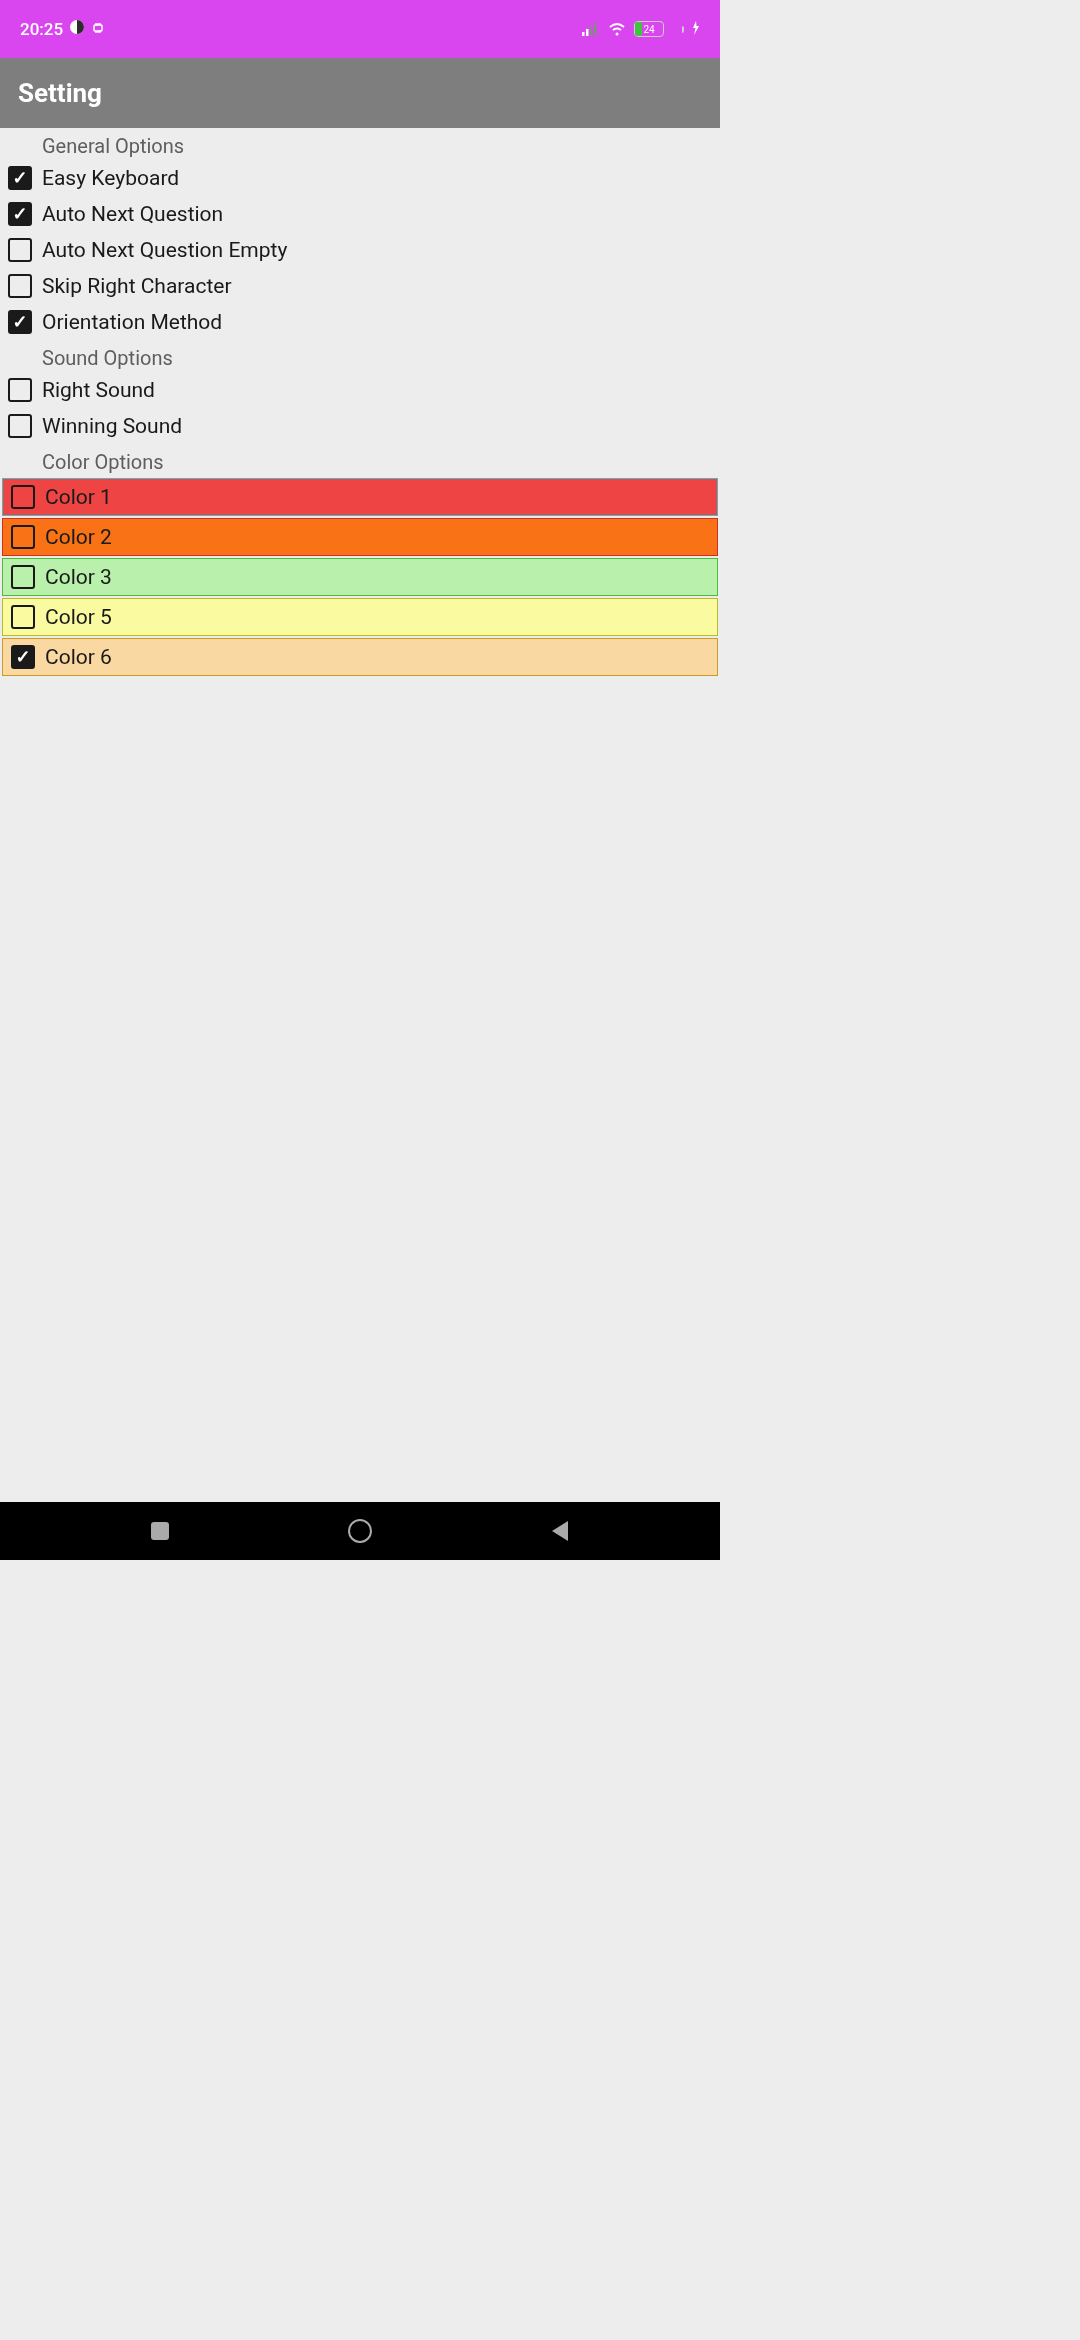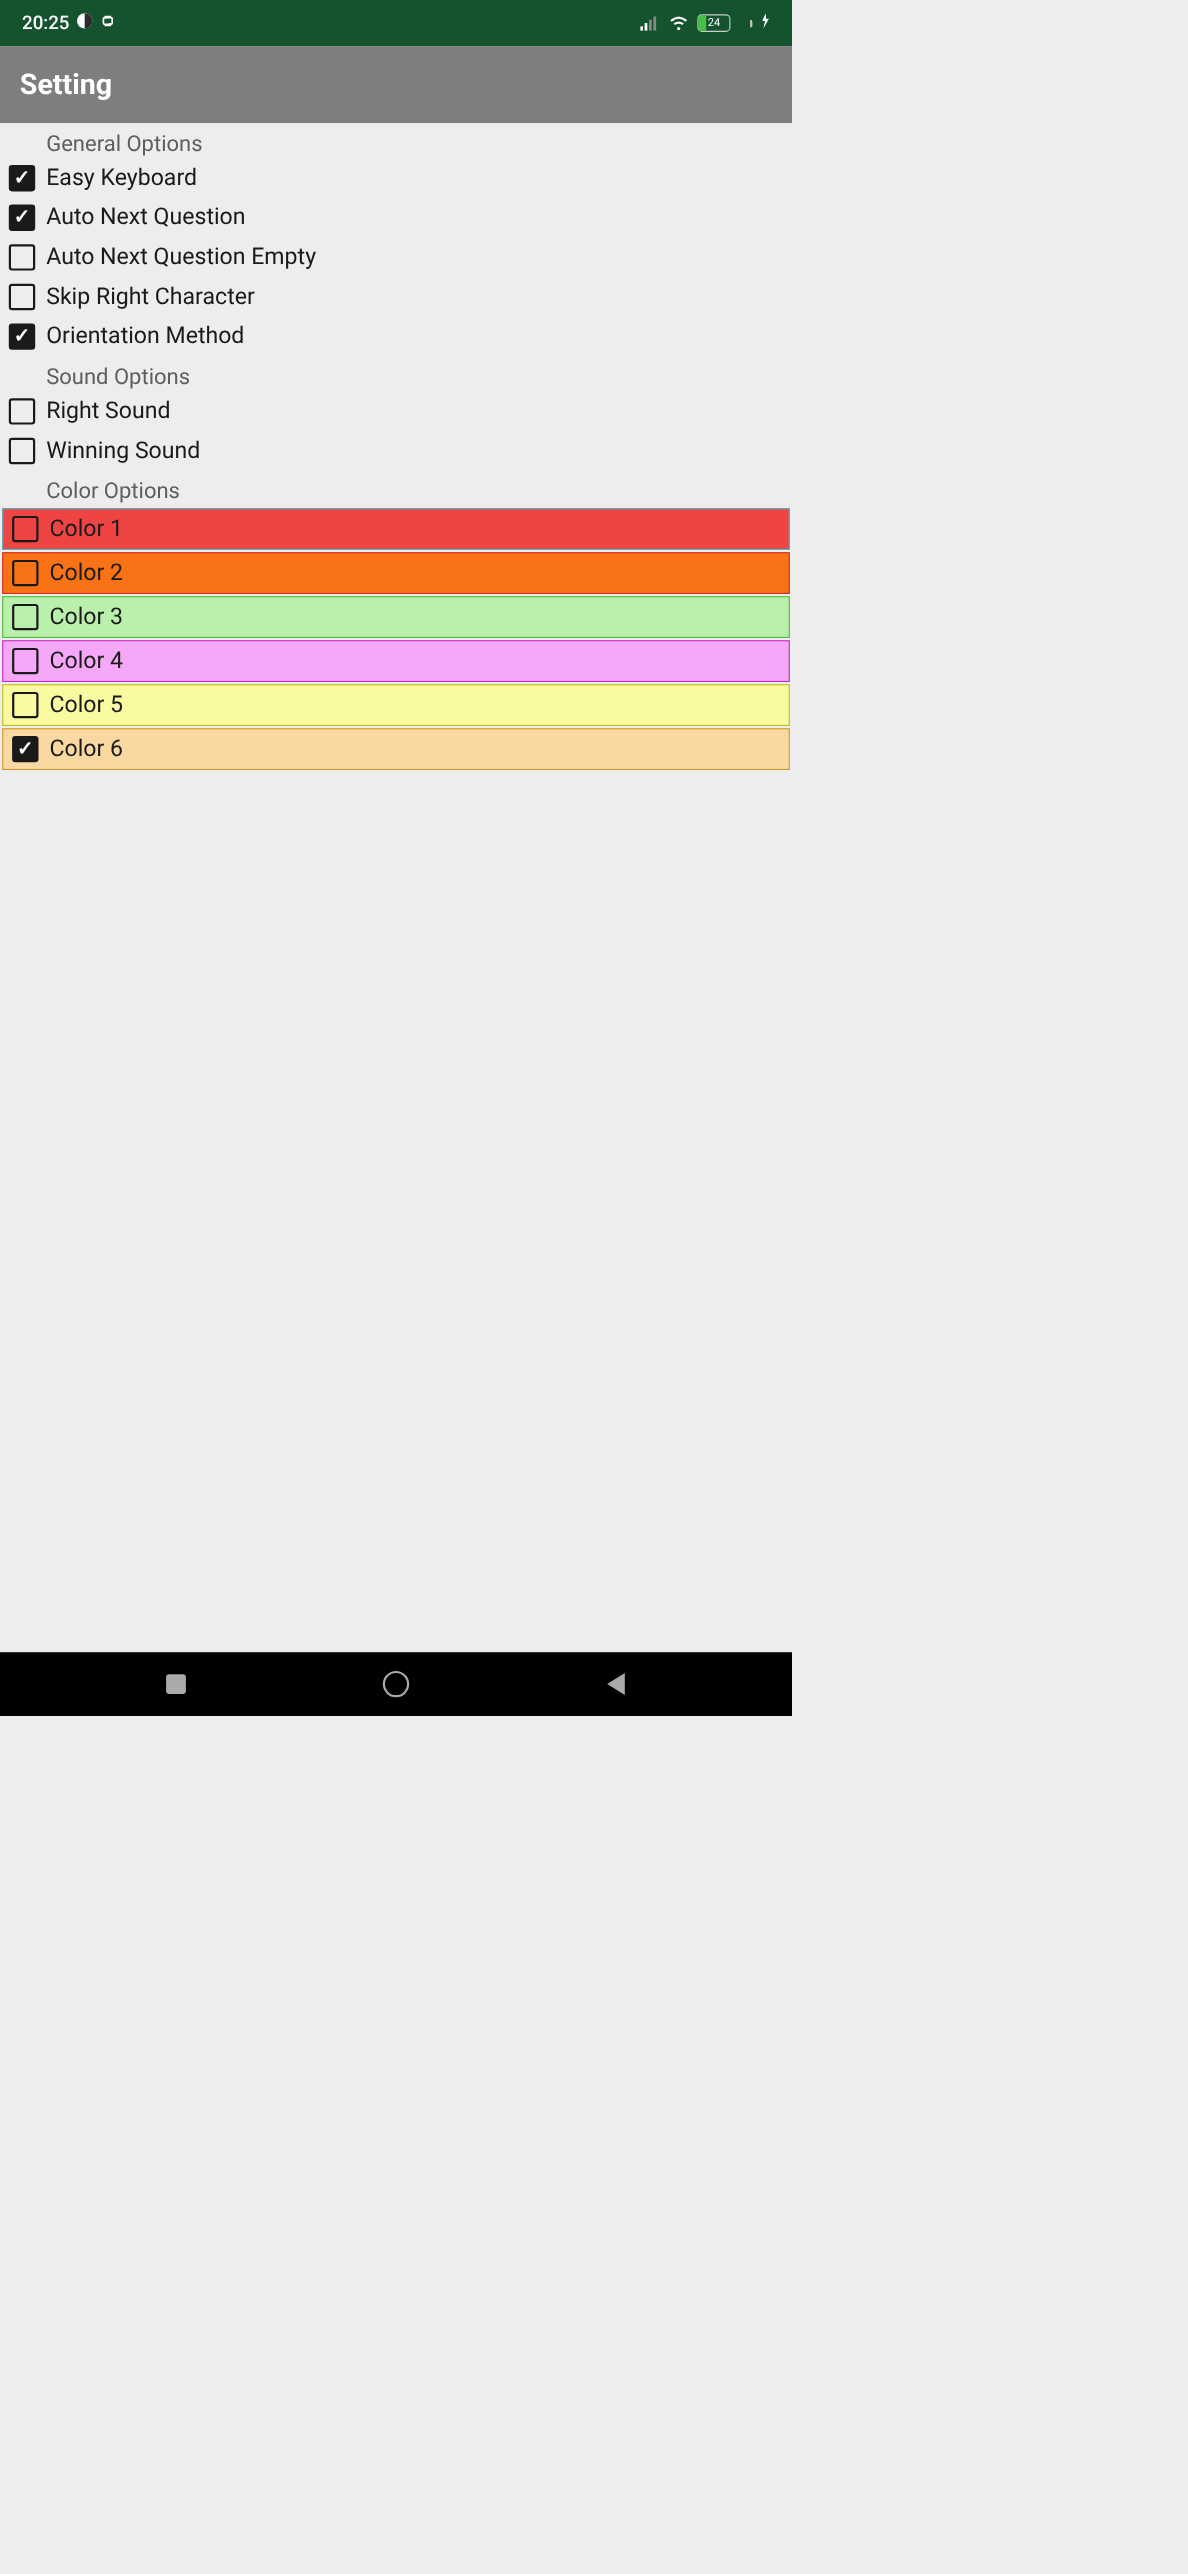--- a/index.html
+++ b/index.html
@@ -13,22 +13,22 @@
       height: 1560px;
       background: #ededed;
       font-family: -apple-system, Roboto, sans-serif;
       display: flex;
       flex-direction: column;
       overflow: hidden;
     }
     
     
     .status-bar {
-      height: 42px;
-      background: #14532d;
+      height: 58px;
+      background: #d946ef;
       display: flex;
       align-items: center;
       justify-content: space-between;
       padding: 0 20px;
       color: #fff;
       font-size: 17px;
     }
     
     .status-left {
       display: flex;
@@ -321,24 +321,20 @@
   <div class="color-row color-2">
     <div class="checkbox"></div>
     <span class="setting-label">Color 2</span>
   </div>
 
   <div class="color-row color-3">
     <div class="checkbox"></div>
     <span class="setting-label">Color 3</span>
   </div>
 
-  <div class="color-row color-4">
-    <div class="checkbox"></div>
-    <span class="setting-label">Color 4</span>
-  </div>
 
   <div class="color-row color-5">
     <div class="checkbox"></div>
     <span class="setting-label">Color 5</span>
   </div>
 
   <div class="color-row color-6">
     <div class="checkbox checked">
         <span class="checkmark">✓</span>
       </div>

